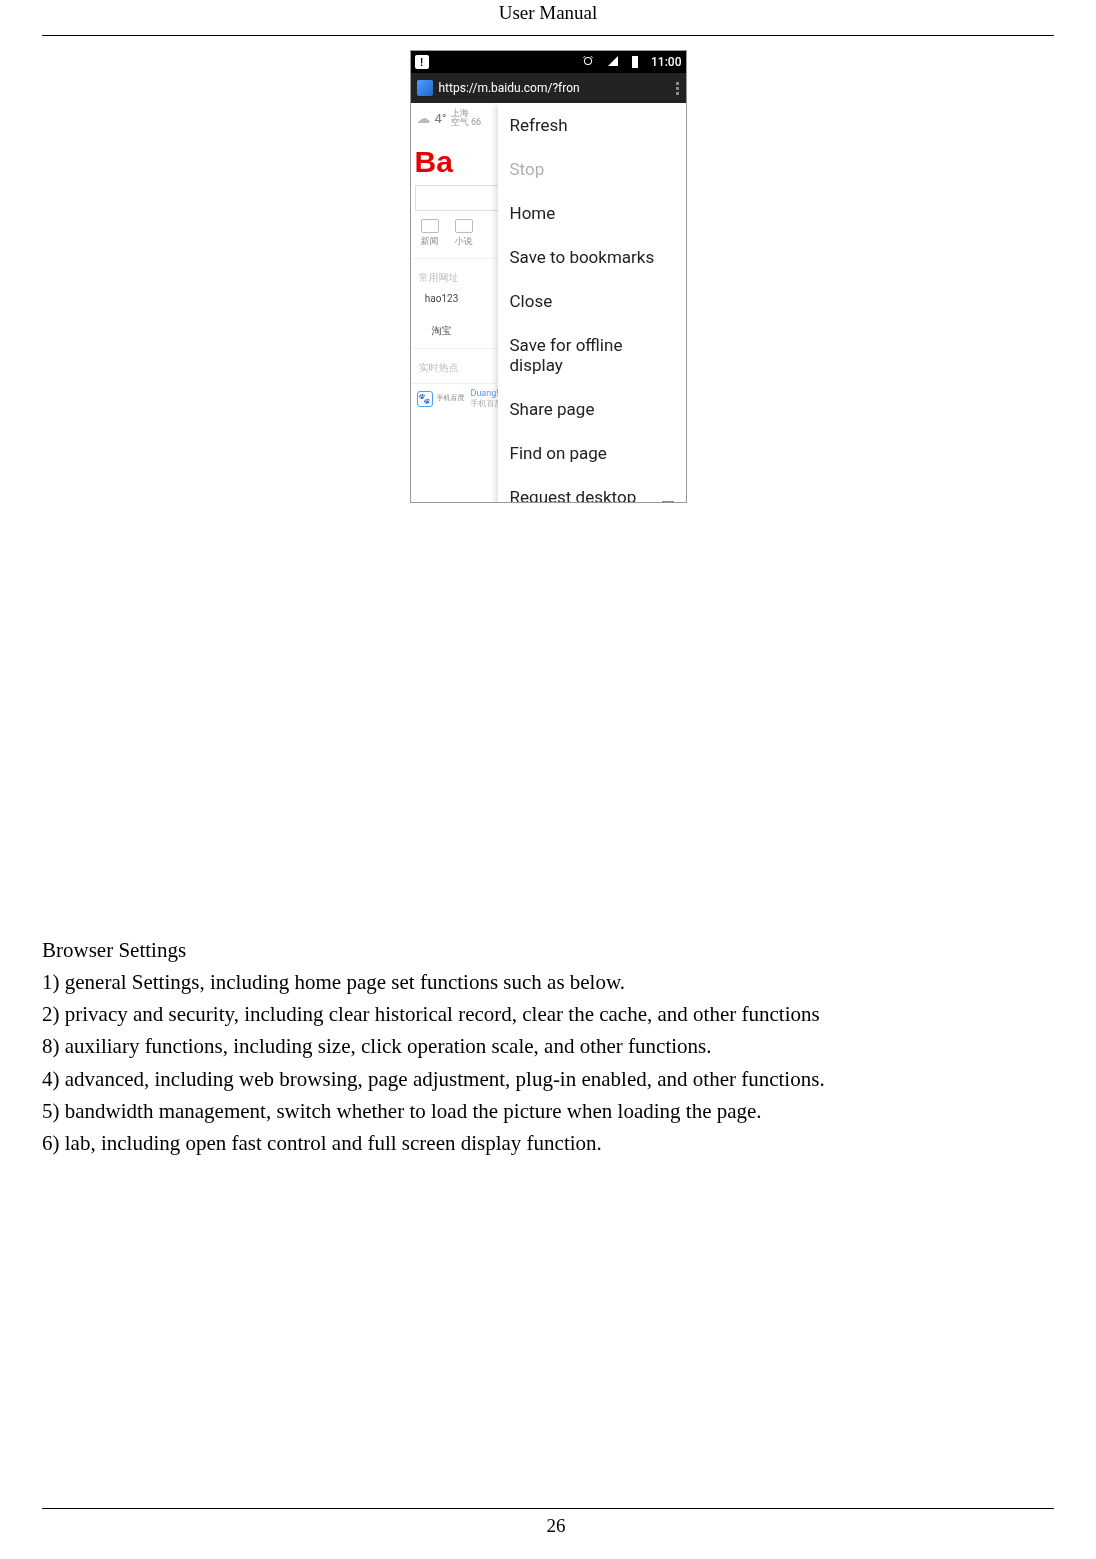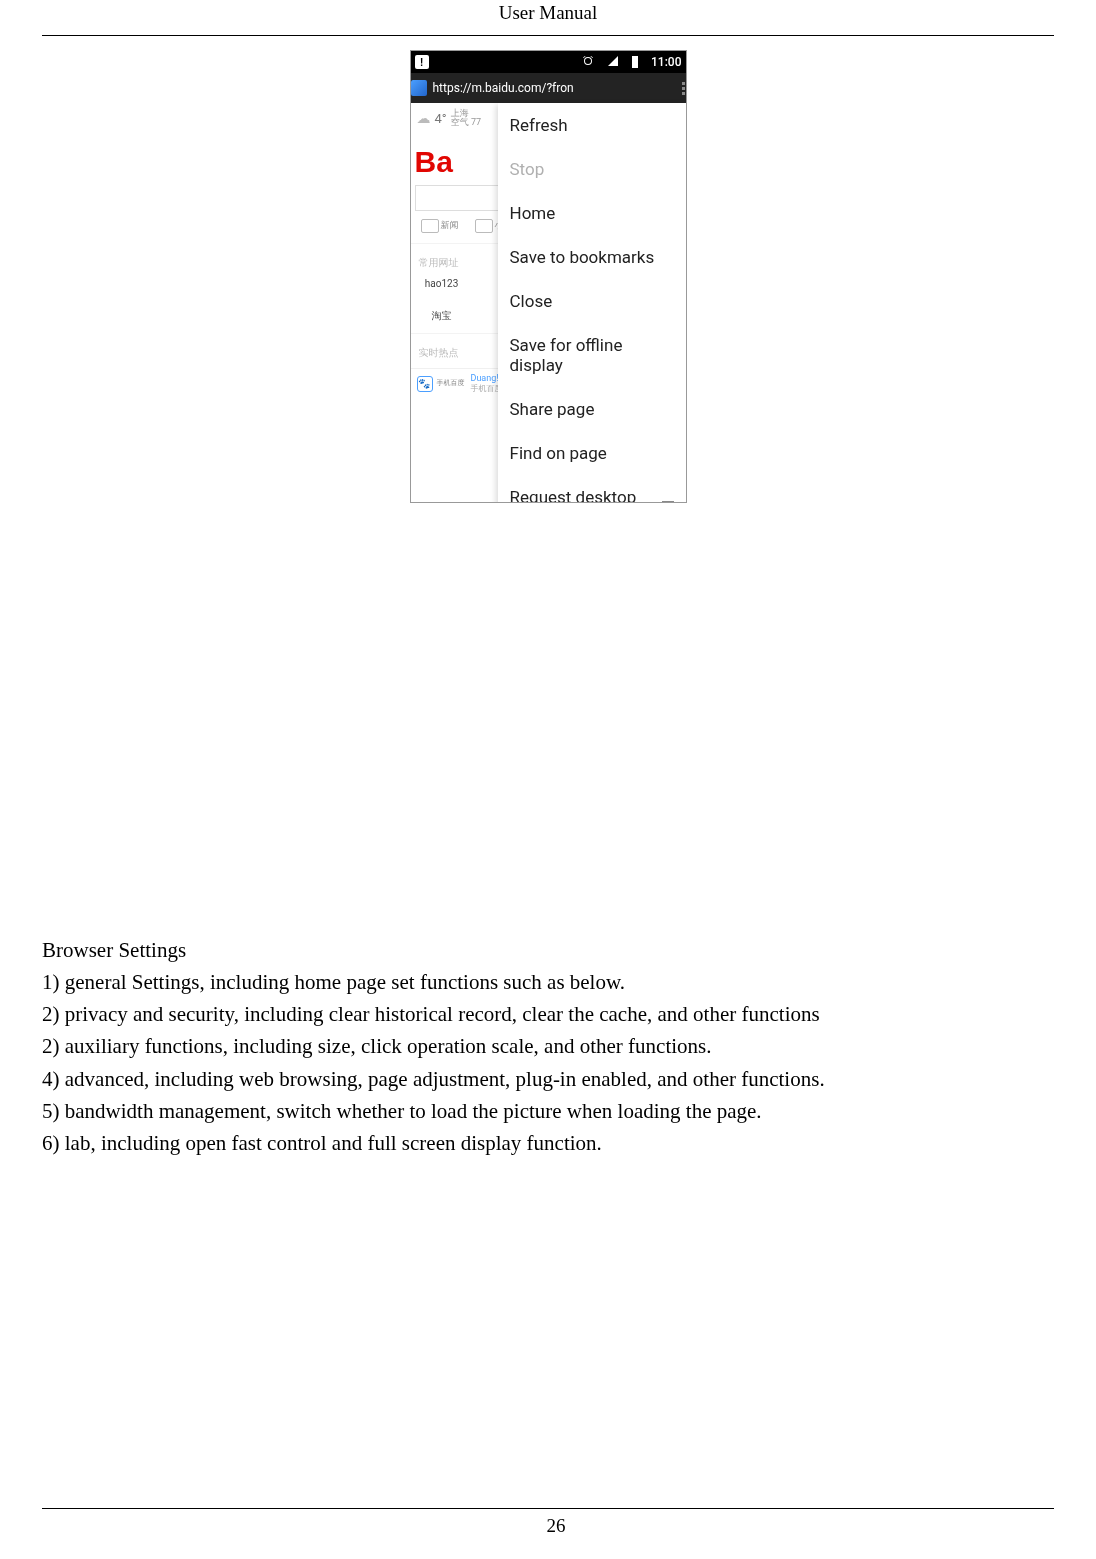--- a/index.html
+++ b/index.html
@@ -61,21 +61,21 @@
       display: flex; align-items: center; justify-content: center;
       color: #000; font-weight: bold; font-size: 10px;
     }
     .battery-icon { width: 6px; height: 12px; background: #fff; }
     .time { font-size: 12px; font-weight: 500; }
     
     .url-bar {
       background: #232323;
       height: 30px;
       display: flex; align-items: center;
-      padding: 0 0;
+      padding: 0 6px;
       gap: 6px;
     }
     .site-icon {
       width: 16px; height: 16px;
       background: linear-gradient(135deg, #4b9fff, #2266cc);
       border-radius: 2px;
     }
     .url-text { color: #fff; font-size: 12px; flex: 1; white-space: nowrap; overflow: hidden; }
     .menu-icon { width: 4px; display: flex; flex-direction: column; gap: 2px; padding: 0 4px; }
     .menu-icon span { width: 3px; height: 3px; background: #8a8a8a; }
@@ -99,21 +99,21 @@
       padding: 12px 0 4px 4px;
     }
     .search-box {
       height: 26px;
       margin: 2px 0 8px 4px;
       border: 1px solid #ddd;
       border-right: none;
       background: #fff;
     }
     .tab-icons { display: flex; gap: 16px; padding: 0 0 4px 10px; }
-    .tab-item { display: flex; flex-direction: row; align-items: flex-start; gap: 2px; }
+    .tab-item { display: flex; flex-direction: column; align-items: center; gap: 2px; }
     .tab-icon { width: 18px; height: 14px; border: 1.2px solid #bbb; border-radius: 2px; }
     .tab-label { font-size: 9px; color: #888; }
     .section-h { font-size: 10px; color: #bbb; padding: 12px 0 2px 8px; border-top: 1px solid #f3f3f3; margin-top: 6px;}
     .link-col { display: flex; flex-direction: column; gap: 20px; padding: 6px 0 0 12px; font-size: 10px; color: #444; align-items: center; width: 50px; }
     .hot-h { font-size: 10px; color: #bbb; padding: 12px 0 4px 8px; border-top: 1px solid #f3f3f3; margin-top: 10px; }
     .app-promo { display: flex; align-items: center; gap: 4px; padding: 4px 6px; border-top: 1px solid #f0f0f0; margin-top: 4px; }
     .app-promo-icon { width: 16px; height: 16px; border: 1px solid #4b9fff; border-radius: 3px; display:flex; align-items:center; justify-content:center; }
     .paw { color: #4b9fff; font-size: 10px; }
     .app-promo-text1 { font-size: 9px; color: #4b9fff; }
     .app-promo-text2 { font-size: 8px; color: #aaa; }
@@ -193,21 +193,21 @@
   </div>
 
   <div class="browser-body">
     <div class="page-bg">
       <div class="weather-row">
         <span class="cloud">☁</span>
         <span class="temp">4°</span>
         <div>
           <div class="weather-small">上海</div>
           <div class="weather-small">
-            <span>空气</span> <span>77</span>
+            <span>空气</span> <span>66</span>
           </div>
         </div>
       </div>
       <div class="logo-row">Ba</div>
       <div class="search-box"></div>
       <div class="tab-icons">
         <div class="tab-item">
           <div class="tab-icon"></div>
           <div class="tab-label">新闻</div>
         </div>
@@ -251,20 +251,20 @@
       </div>
       <div class="dropdown-item">Bookmarks/History</div>
     </div>
   </div>
 </div>
 
 <div class="content-text">
   <div>Browser Settings</div>
   <div>1) general Settings, including home page set functions such as below.</div>
   <div>2) privacy and security, including clear historical record, clear the cache, and other functions</div>
-  <div>2) auxiliary functions, including size, click operation scale, and other functions.</div>
+  <div>8) auxiliary functions, including size, click operation scale, and other functions.</div>
   <div>4) advanced, including web browsing, page adjustment, plug-in enabled, and other functions.</div>
   <div>5) bandwidth management, switch whether to load the picture when loading the page.</div>
   <div>6) lab, including open fast control and full screen display function.</div>
 </div>
 
 <div class="footer-line"></div>
 <div class="page-number">26</div>
 
 </body></html>

